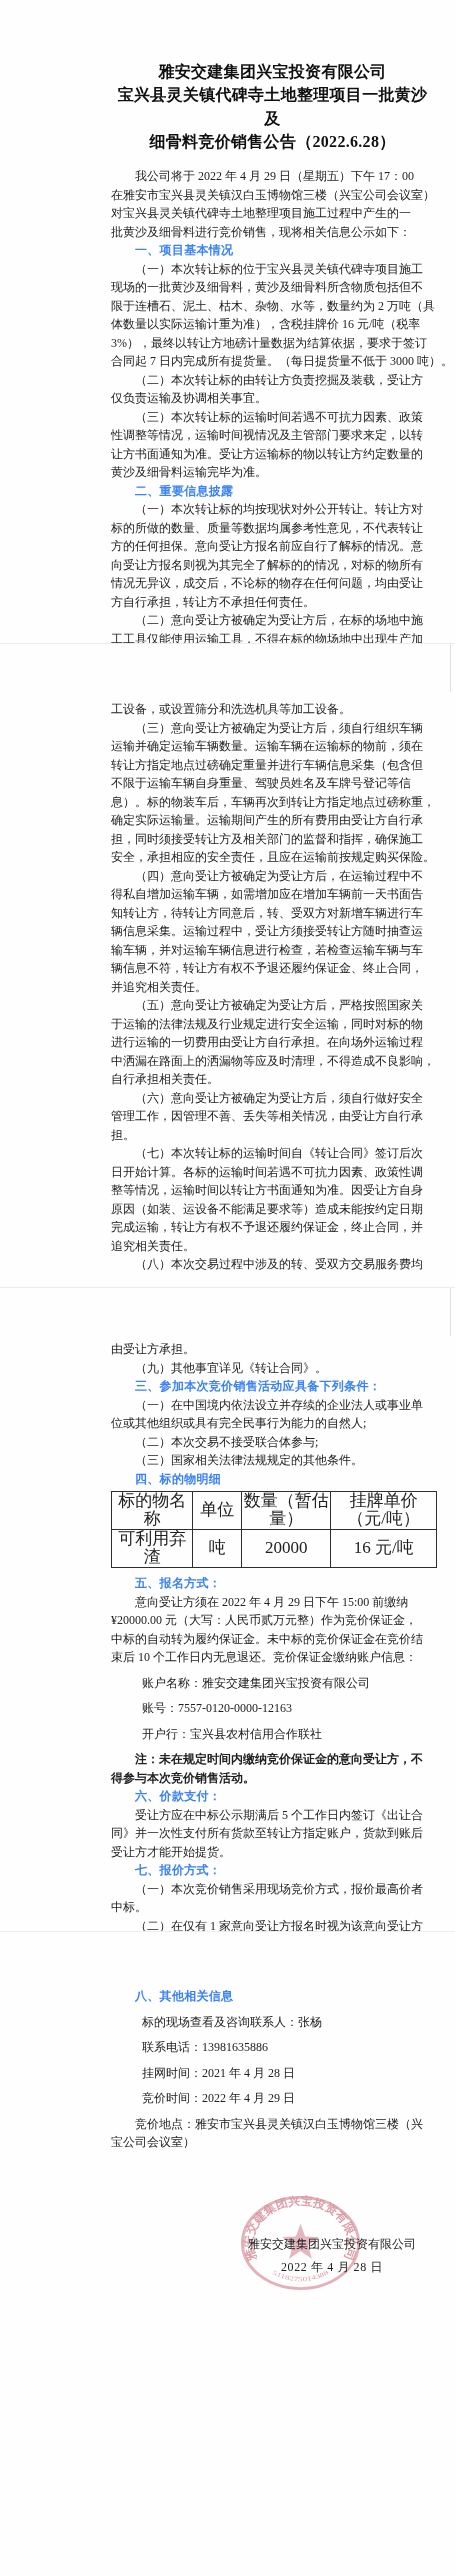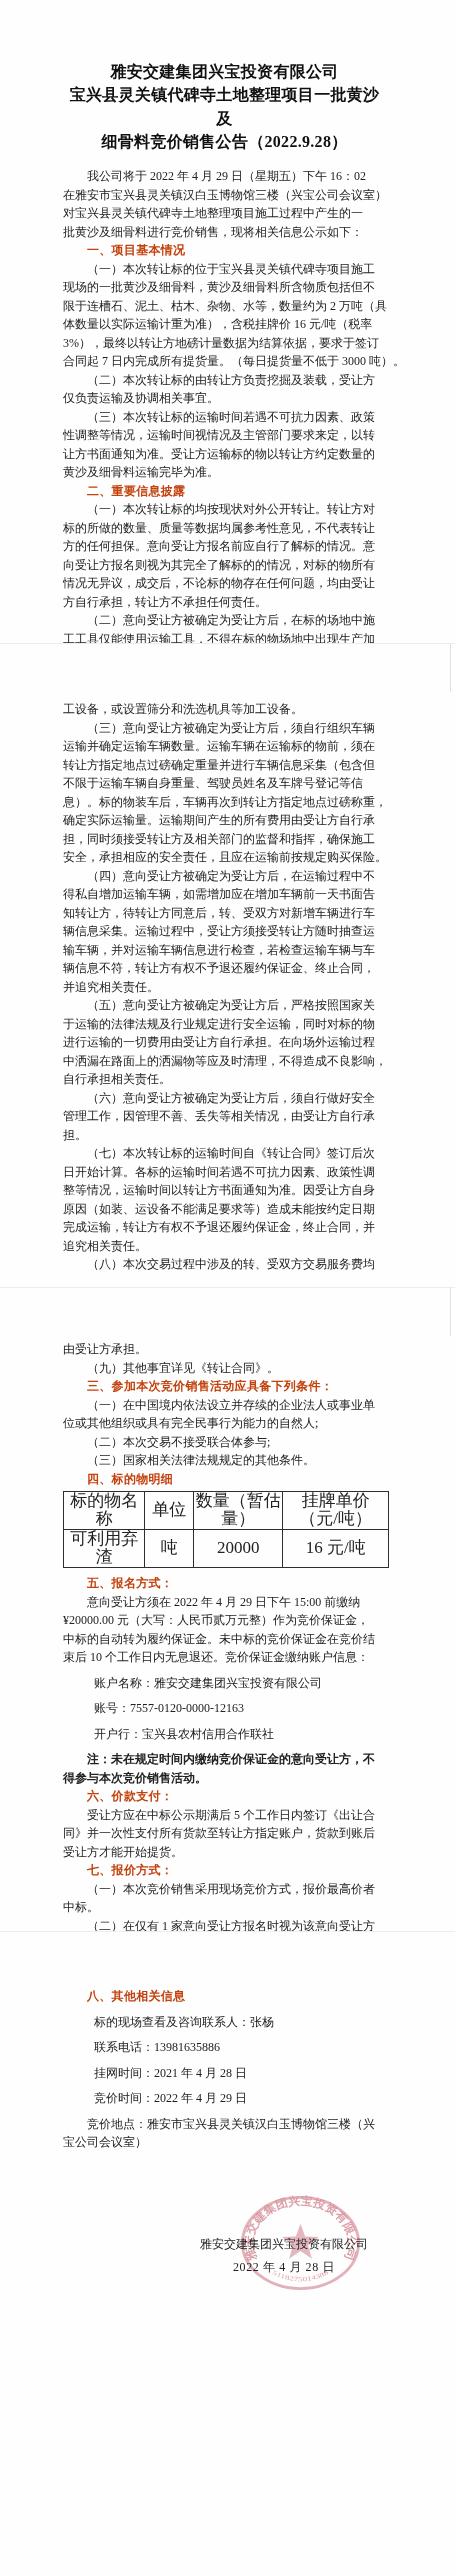--- a/index.html
+++ b/index.html
@@ -11,20 +11,21 @@
     -webkit-font-smoothing:antialiased;
   }
   .doc{width:456px;}
   .page{
     position:relative;
     width:456px;
     background:#fefefe;
     box-sizing:border-box;
     overflow:hidden;
     border-bottom:0.6px solid #ededed;
+    padding-left:48px;
   }
   .page:last-child{border-bottom:none;}
   .page1{height:644px;padding-top:60px;}
   .page2{height:644px;padding-top:56px;}
   .page3{height:644px;padding-top:52px;}
   .page4{height:644px;padding-top:55px;}
   .scan-edge{
     position:absolute;right:5.7px;top:0;width:0.6px;height:48px;
     background:#dadada;opacity:.8;
   }
@@ -47,21 +48,21 @@
   .para{
     white-space:pre-line;
     text-indent:2em;
     text-align:left;
     margin:0;
   }
   .para.cont{text-indent:0;}
   .heading{
     font-family:"Liberation Sans","DejaVu Sans",sans-serif;
     font-weight:bold;
-    color:#c2410c;
+    color:#3b82f6;
     text-indent:2em;
     letter-spacing:0.3px;
     white-space:pre-line;
   }
   .bold-note{font-weight:bold;}
   .kv{white-space:pre-line;text-indent:2em;margin:7px;}
   .subject-table{
     width:326px;
     border-collapse:collapse;
     margin:2.8px 0 6.3px 0;
@@ -99,23 +100,23 @@
 </head>
 <body>
 
 <div class="doc">
 
   <div class="page page1">
     <div class="content">
       <div class="title">
         <div>雅安交建集团兴宝投资有限公司</div>
         <div>宝兴县灵关镇代碑寺土地整理项目一批黄沙及</div>
-        <div>细骨料竞价销售公告（2022.9.28）</div>
+        <div>细骨料竞价销售公告（2022.6.28）</div>
       </div>
-      <p class="para">我公司将于 2022 年 4 月 29 日（星期五）下午 16：02
+      <p class="para">我公司将于 2022 年 4 月 29 日（星期五）下午 17：00
 在雅安市宝兴县灵关镇汉白玉博物馆三楼（兴宝公司会议室）
 对宝兴县灵关镇代碑寺土地整理项目施工过程中产生的一
 批黄沙及细骨料进行竞价销售，现将相关信息公示如下：</p>
       <div class="heading">一、项目基本情况</div>
       <p class="para">（一）本次转让标的位于宝兴县灵关镇代碑寺项目施工
 现场的一批黄沙及细骨料，黄沙及细骨料所含物质包括但不
 限于连槽石、泥土、枯木、杂物、水等，数量约为 2 万吨（具
 体数量以实际运输计重为准），含税挂牌价 16 元/吨（税率
 3%），最终以转让方地磅计量数据为结算依据，要求于签订
 合同起 7 日内完成所有提货量。（每日提货量不低于 3000 吨）。</p>

